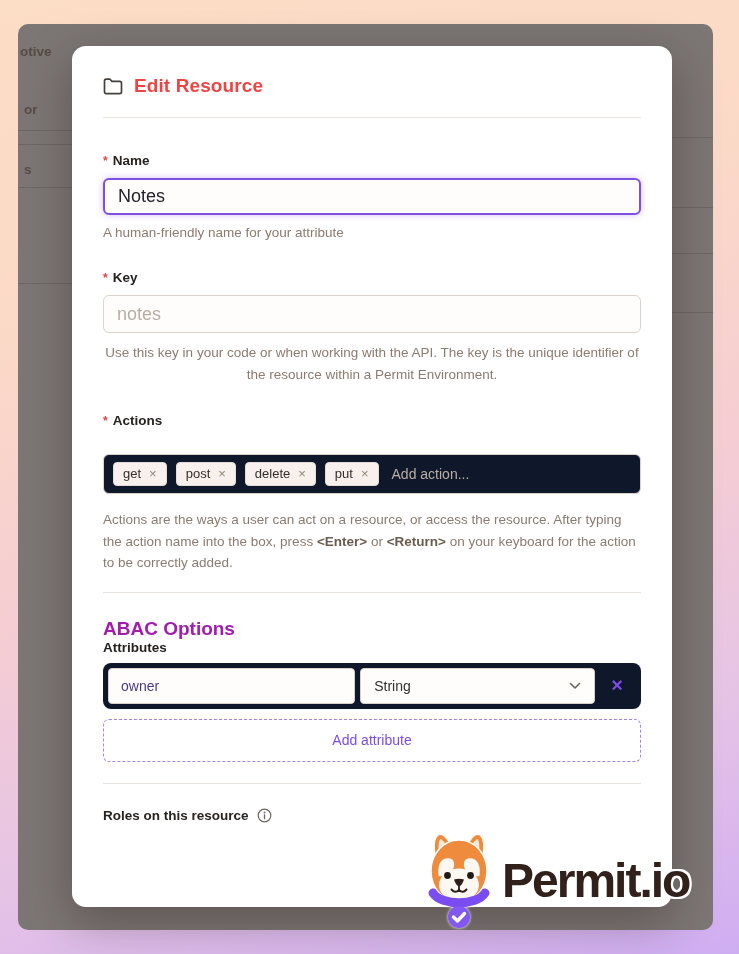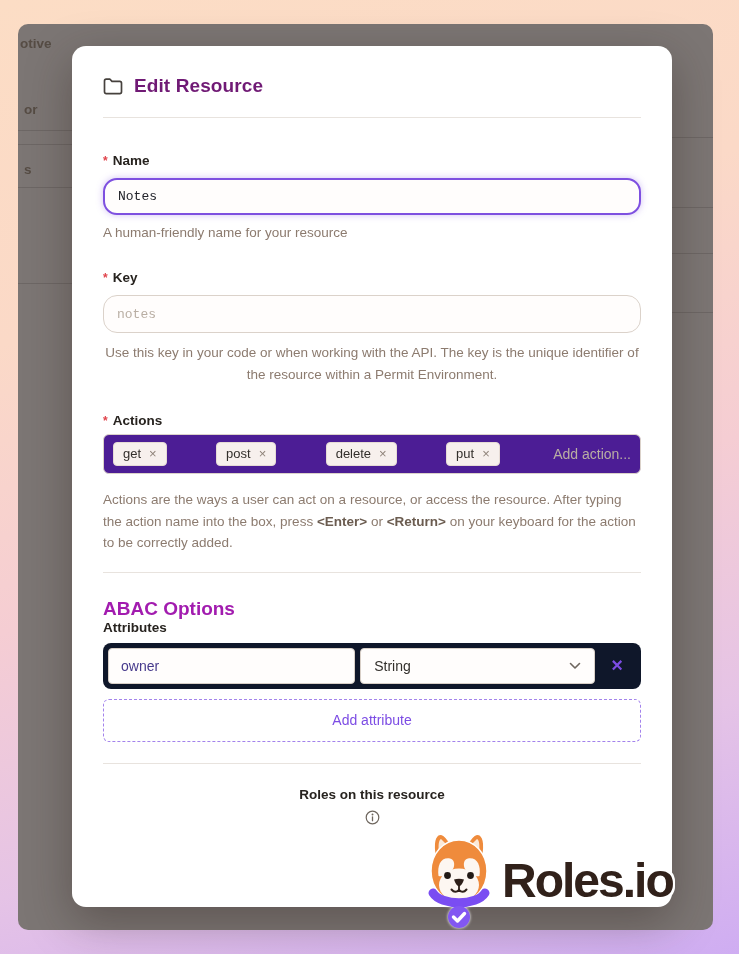--- a/index.html
+++ b/index.html
@@ -19,50 +19,50 @@
   .bg-line { position:absolute; height:1px; background:#6d6765; }
 
   
   .modal {
     position:absolute; left:72px; top:46px; width:600px; height:861px;
     background:#ffffff; border-radius:14px; overflow:hidden;
     box-shadow:0 14px 46px rgba(44,32,26,0.38);
     padding:0 31px;
   }
   .modal-header { display:flex; align-items:center; gap:11px; margin-top:28px; height:24px; }
-  .modal-title { font-size:19px; font-weight:700; color:#701a75; letter-spacing:0.1px; }
+  .modal-title { font-size:19px; font-weight:700; color:#ef4444; letter-spacing:0.1px; }
   .divider { height:1px; background:#e8e3de; }
   .div1 { margin-top:19px; }
   .div2 { margin-top:18px; }
   .div3 { margin-top:21px; }
 
   .field-label { display:flex; align-items:baseline; gap:5px; font-size:13.5px; font-weight:600; color:#27231f; line-height:17px; }
   .req { color:#e0434b; font-size:12px; font-weight:700; }
   .lbl-name { margin-top:34px; }
   .lbl-key { margin-top:27px; }
   .lbl-actions { margin-top:26px; }
 
   .text-input {
-    width:100%; font-size:13px; border-radius:14px; background:#fffdfc;
+    width:100%; font-size:18px; border-radius:6px; background:#fffdfc;
     border:1px solid #dbd2ca; padding:0 13px; color:#23242b; outline:none;
-    font-family:Liberation Mono, monospace;
+    font-family:Liberation Sans, sans-serif;
   }
   .text-input::placeholder { color:#b9aea3; opacity:1; }
   .name-input { margin-top:8px; height:37px; border:2px solid #7e50e0; box-shadow:0 0 7px rgba(126,80,224,0.35); }
   .key-input { margin-top:8px; height:38px; }
 
   .helper { color:#8c7b6f; font-size:13.5px; }
   .helper-1 { margin-top:8px; line-height:19px; }
   .helper-2 { margin-top:9px; line-height:22px;text-align:center; }
   .helper-3 { margin-top:15px; line-height:21.5px; }
   .helper b { color:#6b5c50; font-weight:700; }
 
   .actions-box {
-    margin-top:4px; min-height:40px; border:1px solid #dbd2ca; border-radius:6px;
-    display:flex; align-items:center; gap:9px; padding:6px 9px; background:#4c1d95;justify-content:space-between;
+    margin-top:24px; min-height:40px; border:1px solid #dbd2ca; border-radius:6px;
+    display:flex; align-items:center; gap:9px; padding:6px 9px; background:#0f172a;
   }
   .tag {
     display:inline-flex; align-items:center; gap:8px; background:#f7f0ed;
     border:1px solid #e6dbd5; border-radius:4px; padding:3px 9px 4px 9px;
     font-size:13px; color:#332f2b; font-weight:500;
   }
   .tag-x { color:#8f8379; font-size:13px; line-height:1; cursor:pointer; }
   .add-action-ph { color:#b9aea3; font-size:14px; margin-left:4px; }
 
   .section-heading { margin-top:25px; font-size:19px; font-weight:700; color:#a21caf; line-height:21px; }
@@ -89,38 +89,38 @@
   }
   .add-attr-btn {
     margin-top:10px; height:43px; width:100%; background:#ffffff;
     border:1.5px dashed #a383ec; border-radius:6px;
     display:flex; align-items:center; justify-content:center;
     color:#7c4ce4; font-size:14px; cursor:pointer;
     font-family:"Liberation Sans", sans-serif;
   }
 
   .roles-row { margin-top:23px; display:flex; align-items:center; gap:8px; height:18px;
-    font-size:13.5px; font-weight:600; color:#27231f;flex-direction:column; }
+    font-size:13.5px; font-weight:600; color:#27231f; }
   .role-input { margin-top:8px; height:44px; }
 
   
   .logo { position:absolute; left:423px; top:831px; display:flex; align-items:flex-start; z-index:20; }
   .fox { filter: drop-shadow(0 0 1.5px #ffffff); }
   .wordmark {
     margin-left:7px; margin-top:22px;
     font-size:48px; font-weight:800; color:#31211a; letter-spacing:-2px;
     text-shadow:-2px -2px 0 #fff, 2px -2px 0 #fff, -2px 2px 0 #fff, 2px 2px 0 #fff,
                 -2px 0 0 #fff, 2px 0 0 #fff, 0 -2px 0 #fff, 0 2px 0 #fff;
   }
 </style>
 </head>
 <body>
 
 <div class="backdrop">
-  <span class="bg-frag" style="left:2px; top:12px;">otive</span>
+  <span class="bg-frag" style="left:2px; top:20px;">otive</span>
   <span class="bg-frag" style="left:6px; top:78px; font-weight:700;">or</span>
   <span class="bg-frag" style="left:6px; top:138px;">s</span>
   <div class="bg-line" style="left:0; width:56px; top:106px;"></div>
   <div class="bg-line" style="left:0; width:56px; top:120px;"></div>
   <div class="bg-line" style="left:0; width:56px; top:163px;"></div>
   <div class="bg-line" style="left:0; width:56px; top:259px;"></div>
   <div class="bg-line" style="left:652px; width:43px; top:113px;"></div>
   <div class="bg-line" style="left:652px; width:43px; top:183px;"></div>
   <div class="bg-line" style="left:652px; width:43px; top:229px;"></div>
   <div class="bg-line" style="left:652px; width:43px; top:288px;"></div>
@@ -138,21 +138,21 @@
   </div>
 
   <div class="divider div1"></div>
 
   
   <div class="field-label lbl-name">
     <span class="req">*</span>
     <span>Name</span>
   </div>
   <input class="text-input name-input" type="text" value="Notes" style="">
-  <div class="helper helper-1">A human-friendly name for your resource</div>
+  <div class="helper helper-1">A human-friendly name for your attribute</div>
 
   
   <div class="field-label lbl-key">
     <span class="req">*</span>
     <span>Key</span>
   </div>
   <input class="text-input key-input" type="text" placeholder="notes" style="">
   <div class="helper helper-2">Use this key in your code or when working with the API. The key is the unique identifier of the resource within a Permit Environment.</div>
 
   
@@ -243,14 +243,14 @@
 
       <path d="M31,48.5 C34.3,47.6 37.7,47.6 41,48.5 C39.6,52.8 38,54.8 36.5,55.2 C36.2,55.3 35.8,55.3 35.5,55.2 C34,54.8 32.4,52.8 31,48.5 Z" fill="#2e2019"></path>
       <path d="M36,55 L36,58.5" stroke="#2e2019" stroke-width="1.8" stroke-linecap="round"></path>
       <path d="M28.5,58.5 C31,61.5 33.5,61.7 36,58.8 C38.5,61.7 41,61.5 43.5,58.5" fill="none" stroke="#2e2019" stroke-width="2" stroke-linecap="round"></path>
 
       <path d="M10,62 C18,75 54,75 62,62" fill="none" stroke="#7a4df2" stroke-width="9" stroke-linecap="round"></path>
       <circle cx="36" cy="86" r="11" fill="#8257f2"></circle>
       <path d="M30.5,86 L34.5,90 L41.5,82.5" fill="none" stroke="#ffffff" stroke-width="3.4" stroke-linecap="round" stroke-linejoin="round"></path>
     </svg>
   </span>
-  <span class="wordmark">Roles.io</span>
+  <span class="wordmark">Permit.io</span>
 </div>
 
 </body></html>

